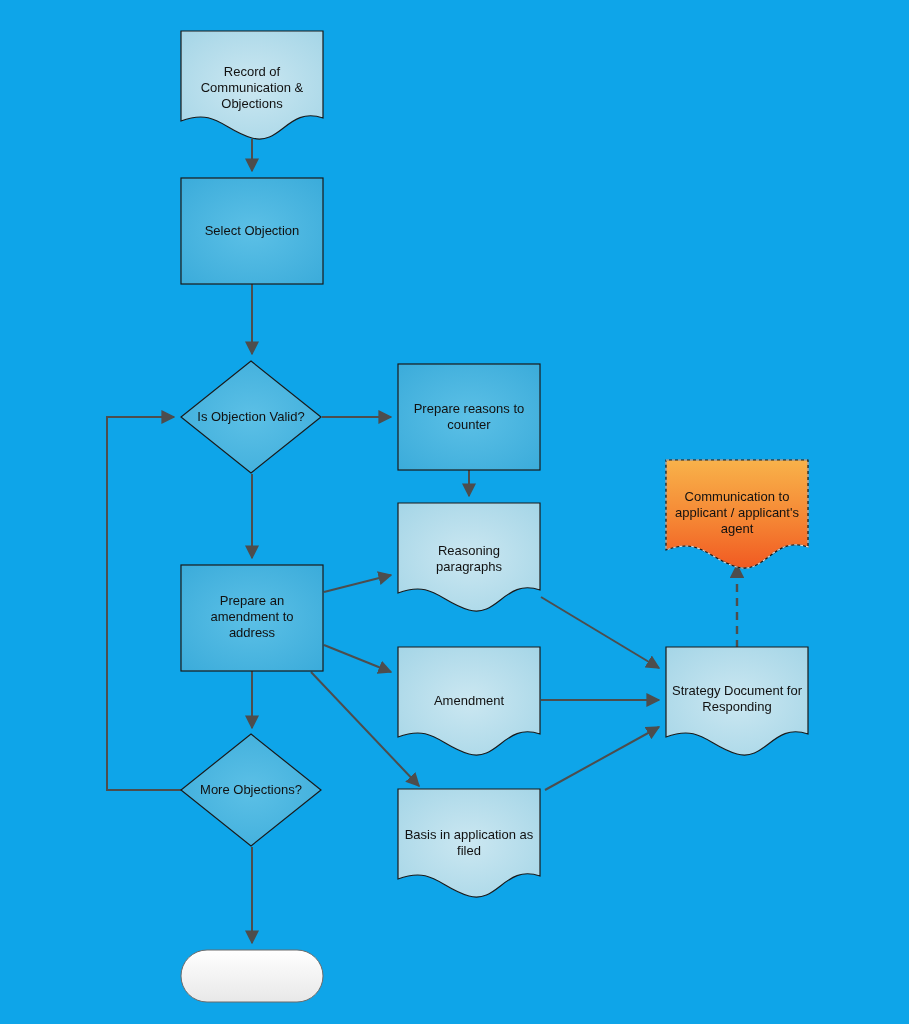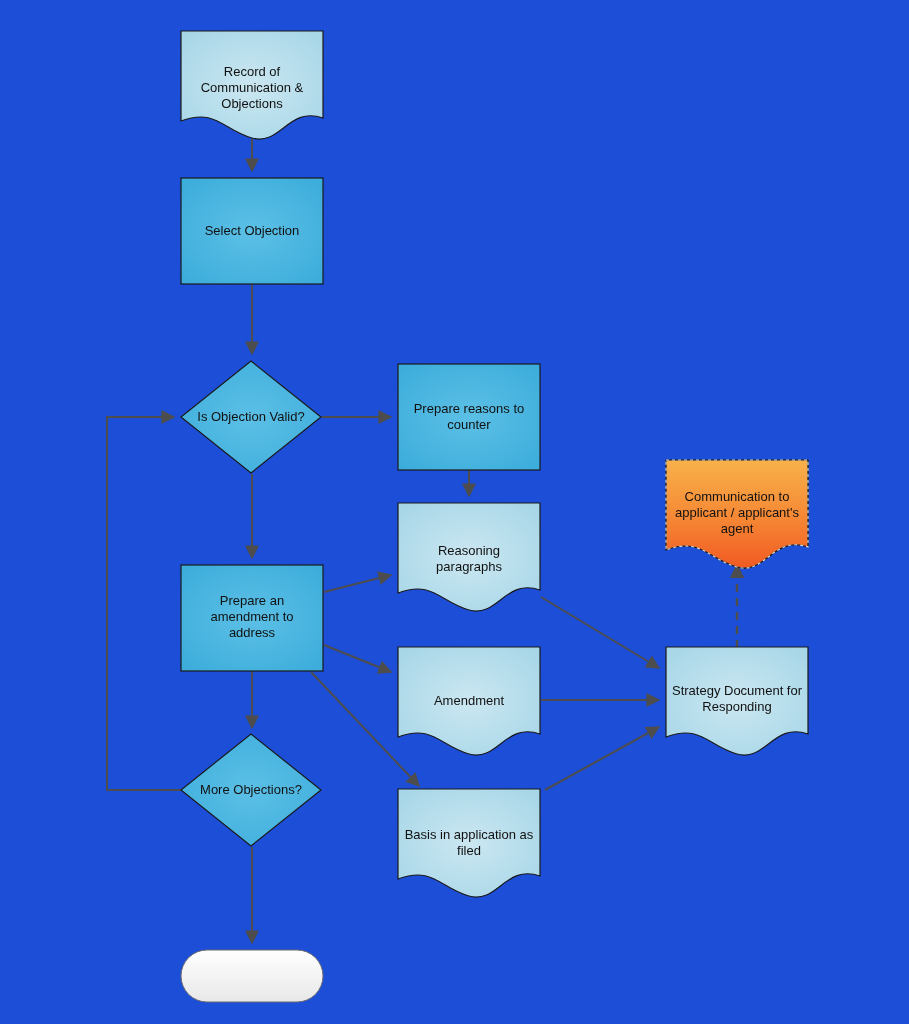--- a/index.html
+++ b/index.html
@@ -4,21 +4,21 @@
 <style>
   html, body {
     margin: 0;
     padding: 0;
     background: #000000;
   }
   #canvas {
     position: relative;
     width: 909px;
     height: 1024px;
-    background: #1d4ed8;
+    background: #0ea5e9;
     overflow: hidden;
     font-family: "Liberation Sans", sans-serif;
   }
   svg.layer {
     position: absolute;
     left: 0;
     top: 0;
     width: 909px;
     height: 1024px;
   }

